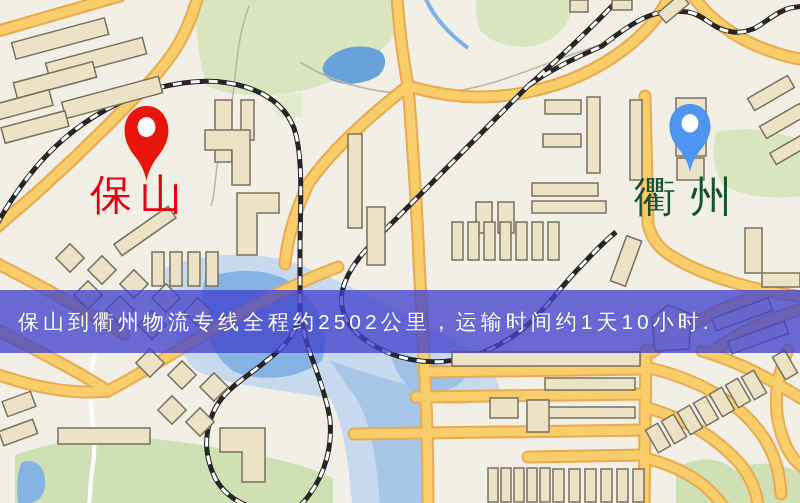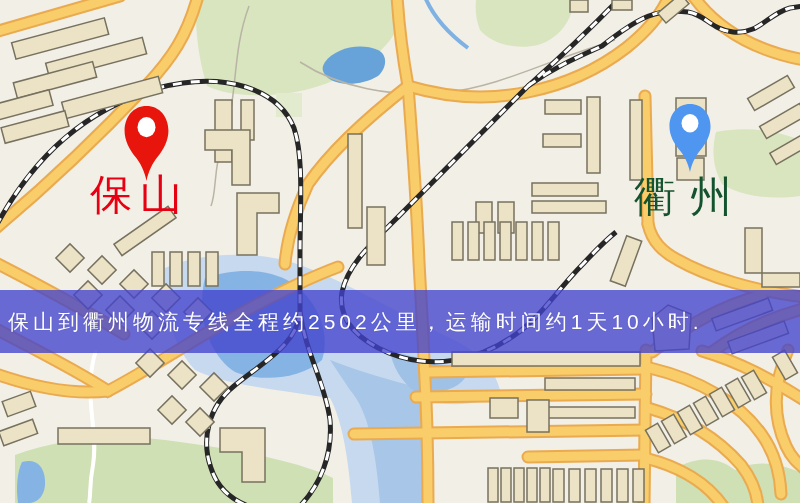--- a/index.html
+++ b/index.html
@@ -18,21 +18,21 @@
   .pin-origin{left:123px;top:106px;width:47px;height:75px;}
   .pin-dest{left:668px;top:104px;width:44px;height:68px;}
   .pin svg{width:100%;height:100%;display:block;}
   .banner{
     position:absolute;left:0;top:290px;width:800px;height:63px;
     background:rgba(66,66,205,0.78);
     display:flex;align-items:center;
   }
   .banner span{
     color:#ffffff;font-size:21px;letter-spacing:4px;
-    padding-left:8px;white-space:nowrap;
+    padding-left:18px;white-space:nowrap;
     font-family:"Liberation Sans",sans-serif;
     text-shadow:0 0 1px rgba(40,40,120,.4);
   }
 </style>
 </head>
 <body>
 
 <div class="stage">
 
   <svg class="map" width="800" height="503" viewBox="0 0 800 503">

